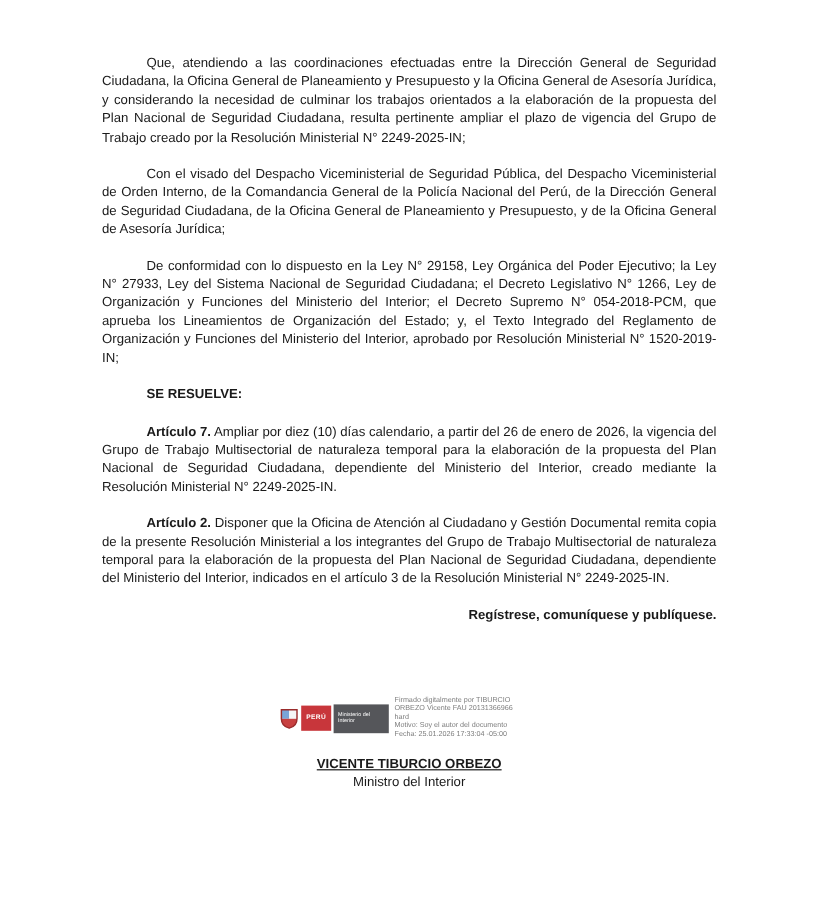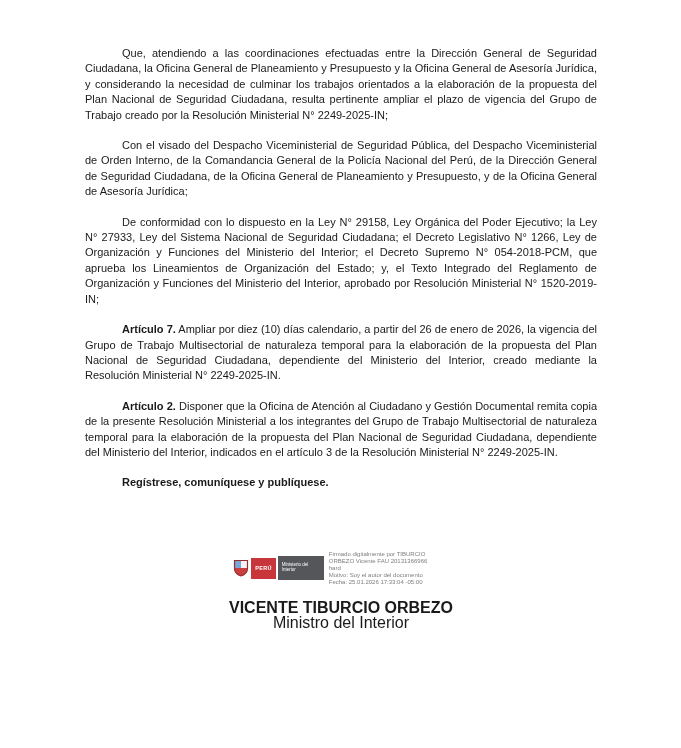--- a/index.html
+++ b/index.html
@@ -24,20 +24,21 @@
   .para {
     margin: 0 0 15px 0;
     text-align: justify;
     text-indent: 37px;
   }
   .bold { font-weight: bold; }
   .closing-line {
     margin: 0;
     text-indent: 37px;
     font-weight: bold;
+    text-align: right;
   }
 
   
   .stamp-row {
     margin-top: 60px;
     display: flex;
     justify-content: center;
     align-items: center;
     gap: 5px;
     text-indent: 0;
@@ -80,40 +81,42 @@
   }
 
   
   .signer {
     margin-top: 14px;
     text-align: center;
     text-indent: 0;
   }
   .signer-name {
     font-weight: bold;
-    font-size: 16px;
+    font-size: 11px;
     line-height: 15px;
+    text-decoration: underline;
   }
   .signer-title {
-    font-size: 16px;
+    font-size: 11px;
     line-height: 15px;
   }
 </style>
 </head>
 <body>
 
 <div class="page">
   <div class="content">
 
     <p class="para">Que, atendiendo a las coordinaciones efectuadas entre la Dirección General de Seguridad Ciudadana, la Oficina General de Planeamiento y Presupuesto y la Oficina General de Asesoría Jurídica, y considerando la necesidad de culminar los trabajos orientados a la elaboración de la propuesta del Plan Nacional de Seguridad Ciudadana, resulta pertinente ampliar el plazo de vigencia del Grupo de Trabajo creado por la Resolución Ministerial N° 2249-2025-IN;</p>
 
     <p class="para">Con el visado del Despacho Viceministerial de Seguridad Pública, del Despacho Viceministerial de Orden Interno, de la Comandancia General de la Policía Nacional del Perú, de la Dirección General de Seguridad Ciudadana, de la Oficina General de Planeamiento y Presupuesto, y de la Oficina General de Asesoría Jurídica;</p>
 
     <p class="para">De conformidad con lo dispuesto en la Ley N° 29158, Ley Orgánica del Poder Ejecutivo; la Ley N° 27933, Ley del Sistema Nacional de Seguridad Ciudadana; el Decreto Legislativo N° 1266, Ley de Organización y Funciones del Ministerio del Interior; el Decreto Supremo N° 054-2018-PCM, que aprueba los Lineamientos de Organización del Estado; y, el Texto Integrado del Reglamento de Organización y Funciones del Ministerio del Interior, aprobado por Resolución Ministerial N° 1520-2019-IN;</p>
 
+    <p class="para bold">SE RESUELVE:</p>
 
     <p class="para"><span class="bold">Artículo 7.</span><span> Ampliar por diez (10) días calendario, a partir del 26 de enero de 2026, la vigencia del Grupo de Trabajo Multisectorial de naturaleza temporal para la elaboración de la propuesta del Plan Nacional de Seguridad Ciudadana, dependiente del Ministerio del Interior, creado mediante la Resolución Ministerial N° 2249-2025-IN.</span></p>
 
     <p class="para"><span class="bold">Artículo 2.</span><span> Disponer que la Oficina de Atención al Ciudadano y Gestión Documental remita copia de la presente Resolución Ministerial a los integrantes del Grupo de Trabajo Multisectorial de naturaleza temporal para la elaboración de la propuesta del Plan Nacional de Seguridad Ciudadana, dependiente del Ministerio del Interior, indicados en el artículo 3 de la Resolución Ministerial N° 2249-2025-IN.</span></p>
 
 
     <p class="closing-line">Regístrese, comuníquese y publíquese.</p>
 
     <div class="stamp-row">
       <div class="logo-group">

